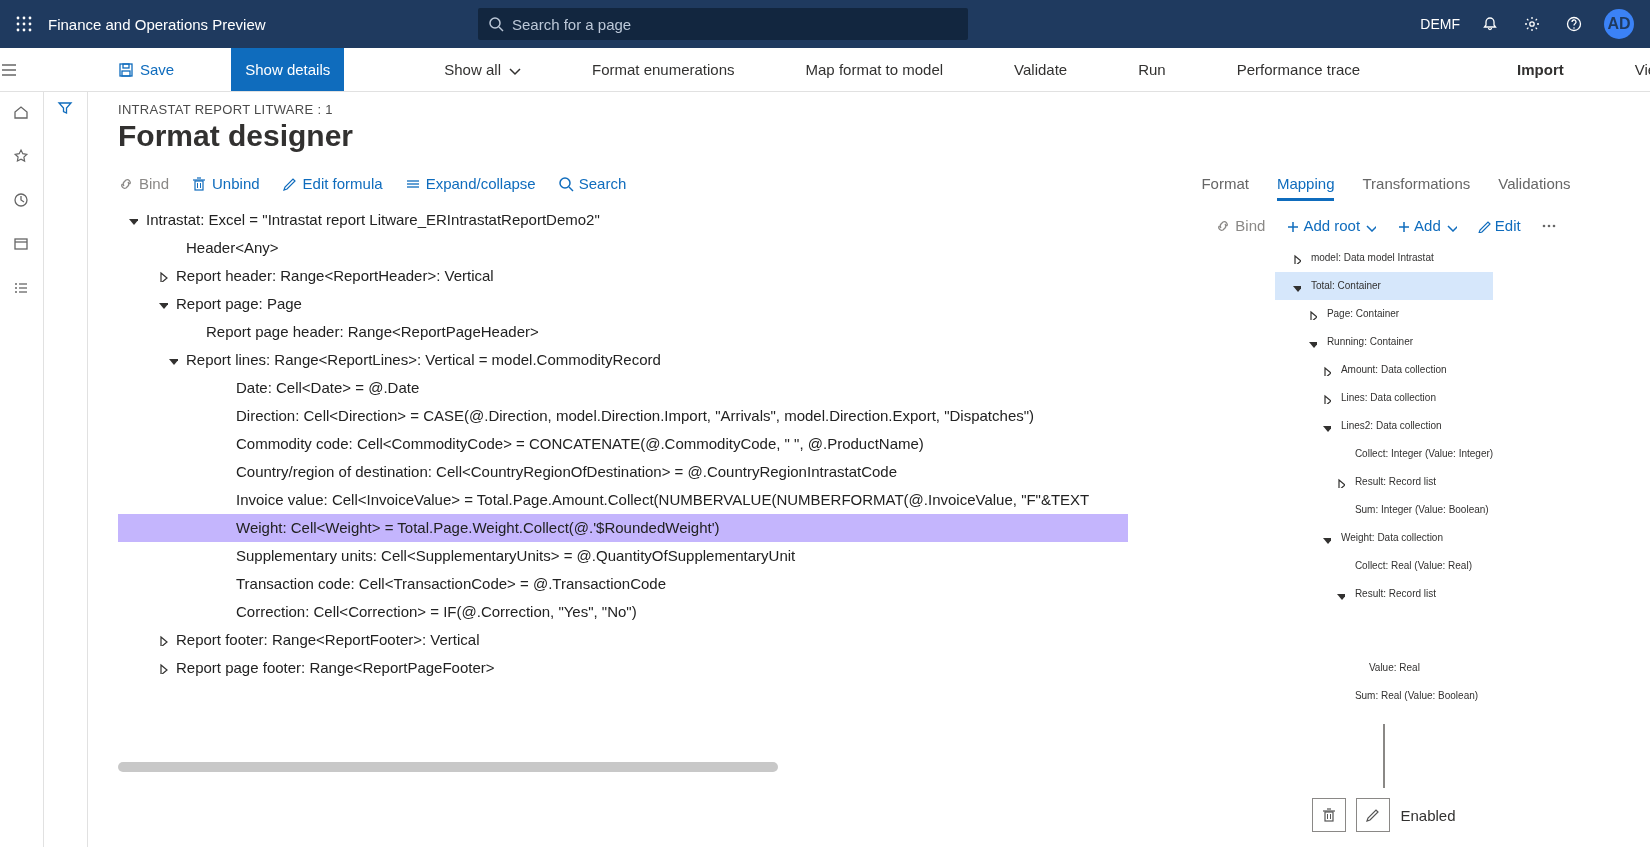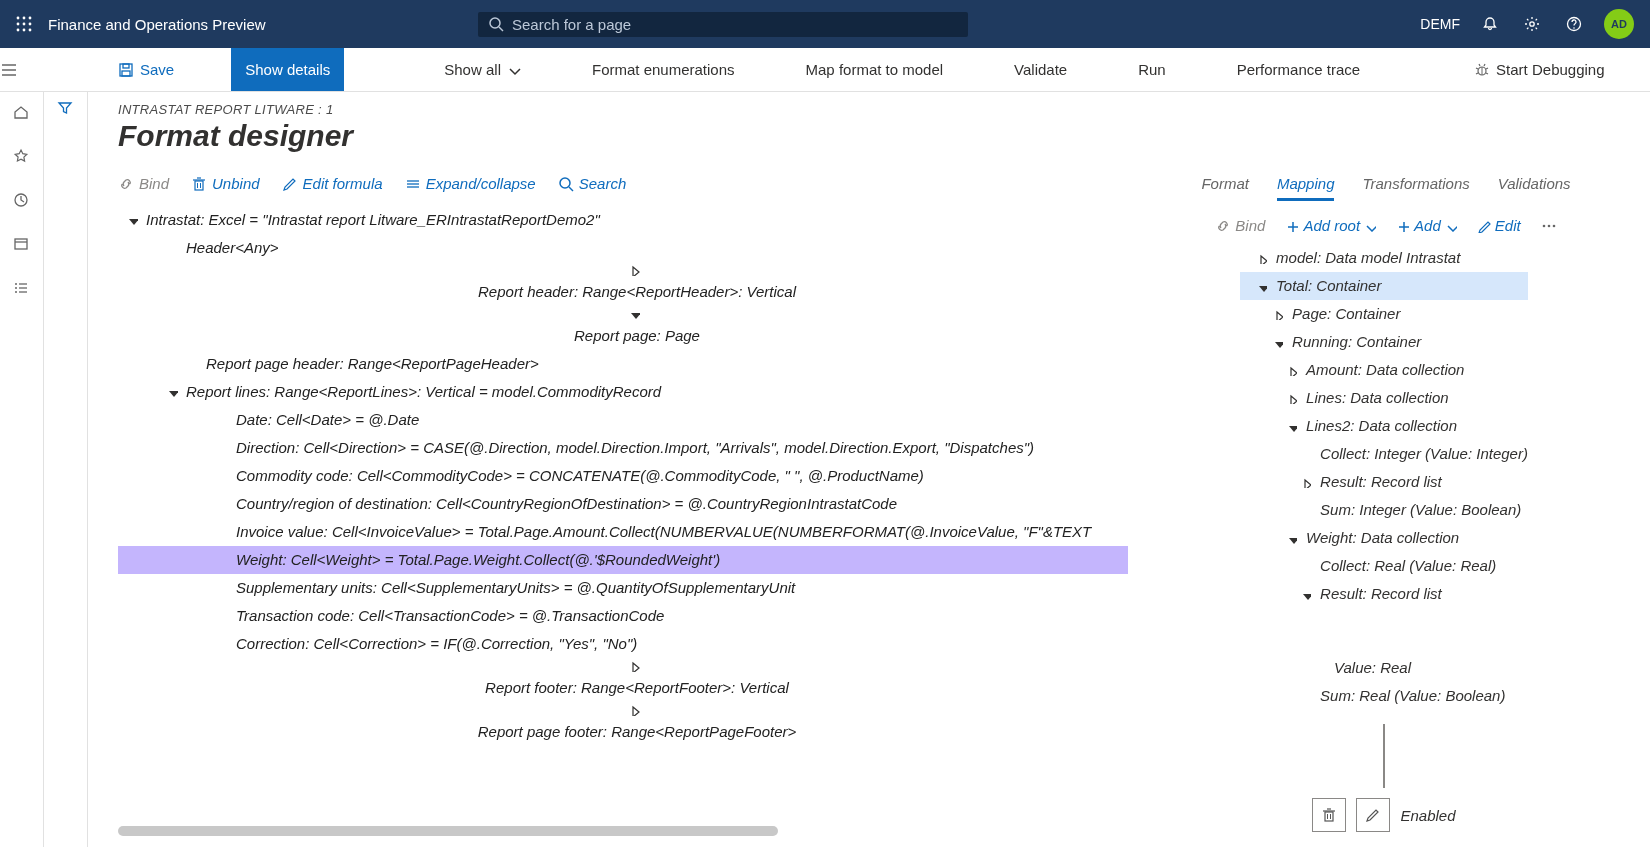--- a/index.html
+++ b/index.html
@@ -2,26 +2,26 @@
 <html><head>
 <meta charset="utf-8">
 <style>
 * { margin:0; padding:0; box-sizing:border-box; font-family:"Segoe UI",Arial,sans-serif; }
 html,body { width:1650px; height:847px; overflow:hidden; background:#fff; color:#323130; }
 
 
 .topbar { height:48px; background:#1f3a5f; color:#fff; display:flex; align-items:center; padding:0 8px; font-size:15px; }
 .topbar .waffle { width:32px; height:32px; display:flex; align-items:center; justify-content:center; cursor:pointer; }
 .topbar .title { margin-left:8px; font-weight:400; }
-.topbar .search { margin-left:auto; transform:translateX(-120px); width:490px; height:25px; background:#12263f; border-radius:2px; display:flex; align-items:center; padding:0 10px; color:#bcc8d8; }
+.topbar .search { margin-left:auto; transform:translateX(-120px); width:490px; height:32px; background:#12263f; border-radius:2px; display:flex; align-items:center; padding:0 10px; color:#bcc8d8; }
 .topbar .search svg { margin-right:8px; }
 .topbar .right { margin-left:auto; display:flex; align-items:center; gap:18px; padding-right:8px; }
 .topbar .right .co { font-size:14px; }
 .topbar .right .iconbtn { width:24px; height:24px; display:flex; align-items:center; justify-content:center; cursor:pointer; }
-.topbar .avatar { width:30px; height:30px; border-radius:50%; background:#84cc16; color:#1f3a5f; display:flex; align-items:center; justify-content:center; font-size:11px; font-weight:600; }
+.topbar .avatar { width:30px; height:30px; border-radius:50%; background:#3b82f6; color:#1f3a5f; display:flex; align-items:center; justify-content:center; font-size:16px; font-weight:600; }
 
 
 .cmdbar { height:44px; border-bottom:1px solid #e1e1e1; display:flex; align-items:center; font-size:15px; color:#323130;gap:43px; }
 .cmdbar .hamb { width:44px; display:flex; align-items:center; justify-content:center; height:100%; cursor:pointer; color:#666;}
 .cmdbar .sep { width:1px; height:28px; background:#e1e1e1; }
 .cmdbar .btn { height:100%; display:flex; align-items:center; padding:0 14px; cursor:pointer; gap:6px; white-space:nowrap;}
 .cmdbar .btn.blue { color:#0f6cbd; }
 .cmdbar .btn.primary { background:#0f6cbd; color:#fff; }
 .cmdbar .btn.bold { font-weight:600; }
 .cmdbar .spacer { flex:1; }
@@ -33,53 +33,53 @@
 
 
 .leftrail { position:absolute; top:92px; left:0; width:44px; height:calc(100% - 92px); border-right:1px solid #e1e1e1; display:flex; flex-direction:column; align-items:center; padding-top:10px; gap:22px; color:#666; }
 .leftrail .ic { width:22px; height:22px; display:flex; align-items:center; justify-content:center; cursor:pointer;}
 
 
 .filterstrip { position:absolute; top:92px; left:44px; width:44px; height:calc(100% - 92px); border-right:1px solid #e1e1e1; display:flex; justify-content:center; padding-top:8px; color:#0f6cbd;}
 .filterstrip .ic { cursor:pointer; }
 
 
-.content { position:absolute; top:92px; left:88px; right:0; bottom:0; padding:10px 20px 0 30px; overflow:hidden;font-style:italic;}
+.content { position:absolute; top:92px; left:88px; right:0; bottom:0; padding:10px 20px 0 30px; overflow:hidden;}
 .crumb { font-size:13px; color:#4b4b4b; letter-spacing:0.3px; }
 .pagetitle { font-size:30px; font-weight:600; margin-top:2px; }
 
 .split { display:flex; margin-top:22px; height:calc(100% - 80px); }
 .pane-left { flex:0 0 1010px; display:flex; flex-direction:column; }
 .pane-right { flex:1; padding-left:10px; display:flex; flex-direction:column;align-items:center;}
 
 .toolbar2 { display:flex; align-items:center; gap:22px; font-size:15px; color:#0f6cbd; margin-bottom:14px; }
 .toolbar2 .item { display:flex; align-items:center; gap:5px; cursor:pointer; }
 .toolbar2 .item.gray { color:#8a8886; }
 
 
 .tree { font-size:15px; line-height:28px; color:#222; overflow:auto; padding-bottom:30px; position:relative;}
 .row { display:flex; align-items:center; white-space:nowrap; padding-right:8px; cursor:default;}
 .row .tw { width:16px; height:16px; display:inline-flex; align-items:center; justify-content:center; margin-right:6px; flex-shrink:0;}
 .row .tw.none { visibility:hidden;}
 .tw svg { color:#323130; }
 .row.sel { background:#c4b5fd; }
-.ind0{padding-left:6px;} .ind1{padding-left:36px;flex-direction:column;} .ind2{padding-left:46px;} .ind4{padding-left:96px;}
+.ind0{padding-left:6px;} .ind1{padding-left:36px;} .ind2{padding-left:46px;} .ind4{padding-left:96px;}
 .scrolltrack { position:absolute; bottom:0; left:0; right:8px; height:12px;}
 .scrollthumb { position:absolute; bottom:0; left:0; width:660px; height:10px; background:#c8c8c8; border-radius:6px;}
 
 
 .tabs { display:flex; gap:28px; font-size:15px; color:#666; margin-bottom:16px; padding-left:4px;}
 .tabs .tab { padding-bottom:6px; cursor:pointer; }
 .tabs .tab.active { color:#0f6cbd; border-bottom:3px solid #0f6cbd; }
 
 .toolbar3 { display:flex; align-items:center; gap:20px; font-size:15px; color:#0f6cbd; margin-bottom:10px; padding-left:4px;}
 .toolbar3 .item { display:flex; align-items:center; gap:4px; cursor:pointer;}
 .toolbar3 .item.gray { color:#8a8886; }
 
-.tree2 { font-size:15px; line-height:28px; overflow:auto; flex:0 0 auto;}
+.tree2 { font-size:10px; line-height:28px; overflow:auto; flex:0 0 auto;}
 .r2 { display:flex; align-items:center; white-space:nowrap; cursor:default;}
 .r2 .tw { width:14px; height:14px; margin-right:8px; display:inline-flex; align-items:center; justify-content:center; flex-shrink:0;}
 .r2.sel { background:#d6e7fb; }
 .p0{padding-left:14px;} .p1{padding-left:30px;} .p2{padding-left:44px;} .p3{padding-left:58px;} .p4{padding-left:72px;margin-top:46px;}
 
 .detailbox { margin-top:14px; height:64px; border:1px solid #8a8886; background:#f8f8f8; }
 .detailactions { margin-top:10px; display:flex; align-items:center; gap:10px; font-size:15px;}
 .detailactions .sq { width:34px; height:34px; border:1px solid #8a8886; display:flex; align-items:center; justify-content:center; cursor:pointer; color:#555;}
 .detailactions .lbl { color:#323130; }
 
@@ -289,26 +289,20 @@
   <div class="btn">
       <span>Validate</span>
     </div>
   <div class="btn">
       <span>Run</span>
     </div>
   <div class="btn">
       <span>Performance trace</span>
     </div>
   <div class="sep"></div>
-  <div class="btn">
-      <svg width="16" height="16" style="color:#666">
-        <use href="#i-bug"></use>
-      </svg>
-      <span>Start Debugging</span>
-    </div>
   <div class="sep"></div>
   <div class="btn bold">
       <span>Import</span>
     </div>
   <div class="btn">
       <span>View</span>
     </div>
   <div class="spacer"></div>
   <div class="tail">
     <div class="ic">

